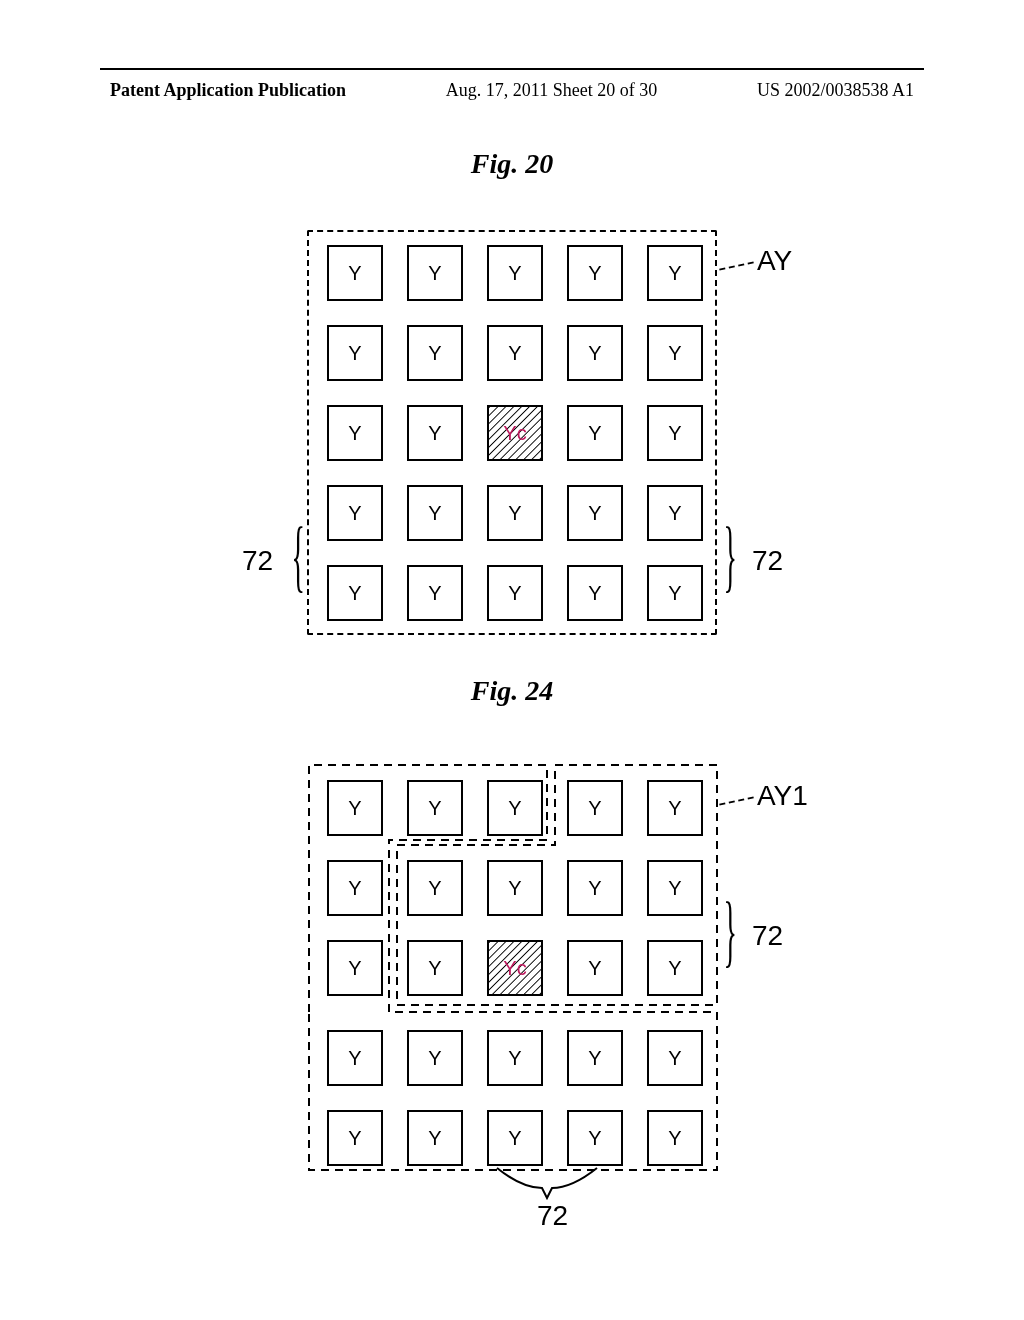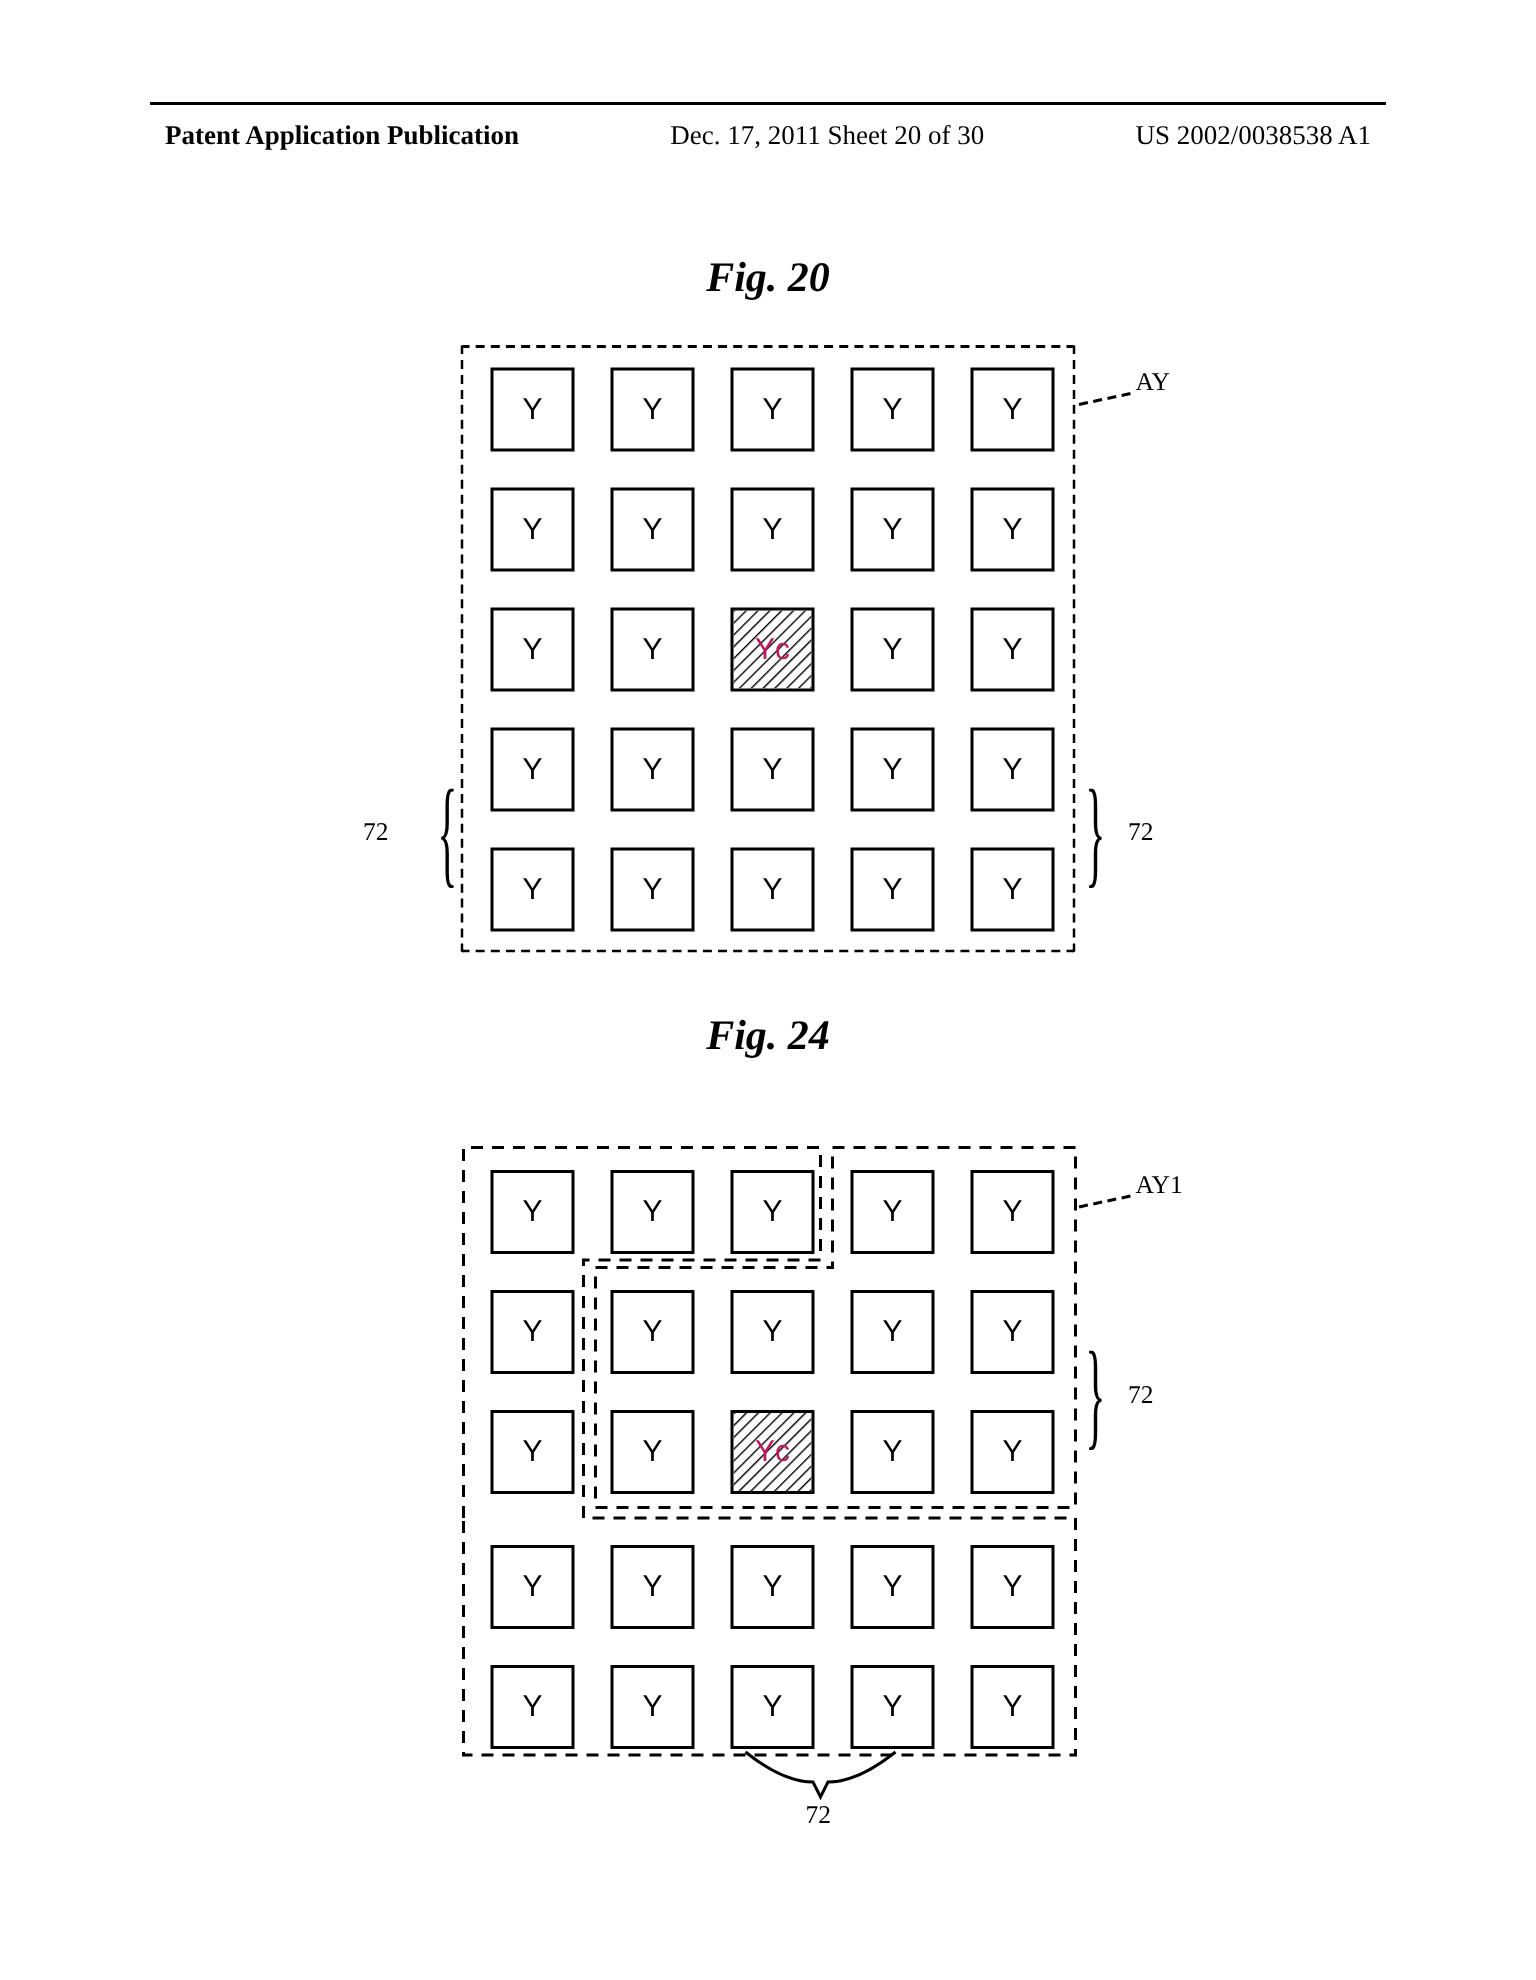--- a/index.html
+++ b/index.html
@@ -39,21 +39,21 @@
     }
     .figure-title {
       position: absolute;
       left: 0;
       width: 100%;
       text-align: center;
       font-size: 28px;
       font-weight: bold;
       font-style: italic;
     }
-    .fig20-title { top: 170px; }
+    .fig20-title { top: 148px; }
     .fig21-title { top: 675px; }
 
     
     .figure {
       position: absolute;
       left: 50%;
       transform: translateX(-50%);
     }
     .fig20 { top: 225px; }
     .fig21 { top: 760px; }
@@ -91,22 +91,22 @@
     }
     .cell.center .lbl {
       position: relative;
       z-index: 2;
       color: #be185d;
       font-weight: normal;
     }
 
     .label {
       position: absolute;
-      font-family: Liberation Serif, serif;
-      font-size: 17px;
+      font-family: Liberation Sans, sans-serif;
+      font-size: 28px;
     }
 
     .brace {
       position: absolute;
       font-family: "Times New Roman", serif;
       font-size: 80px;
       line-height: 1;
       transform: scaleX(0.35);
     }
 
@@ -114,21 +114,21 @@
       position: absolute;
       border-top: 2px dashed #000;
     }
   </style>
 </head>
 <body>
 
 <div class="hr-line"></div>
 <div class="header">
   <span class="header-section header-left">Patent Application Publication</span>
-  <span class="header-section">Dec. 17, 2011  Sheet 20 of 30</span>
+  <span class="header-section">Aug. 17, 2011  Sheet 20 of 30</span>
   <span class="header-section">US 2002/0038538 A1</span>
 </div>
 
 <div class="figure-title fig20-title">Fig. 20</div>
 
 <div class="figure fig20">
   <div class="grid-wrap">
 
     <div class="dashed-box" style="left:10px; top:5px; width:410px; height:405px;"></div>
 

